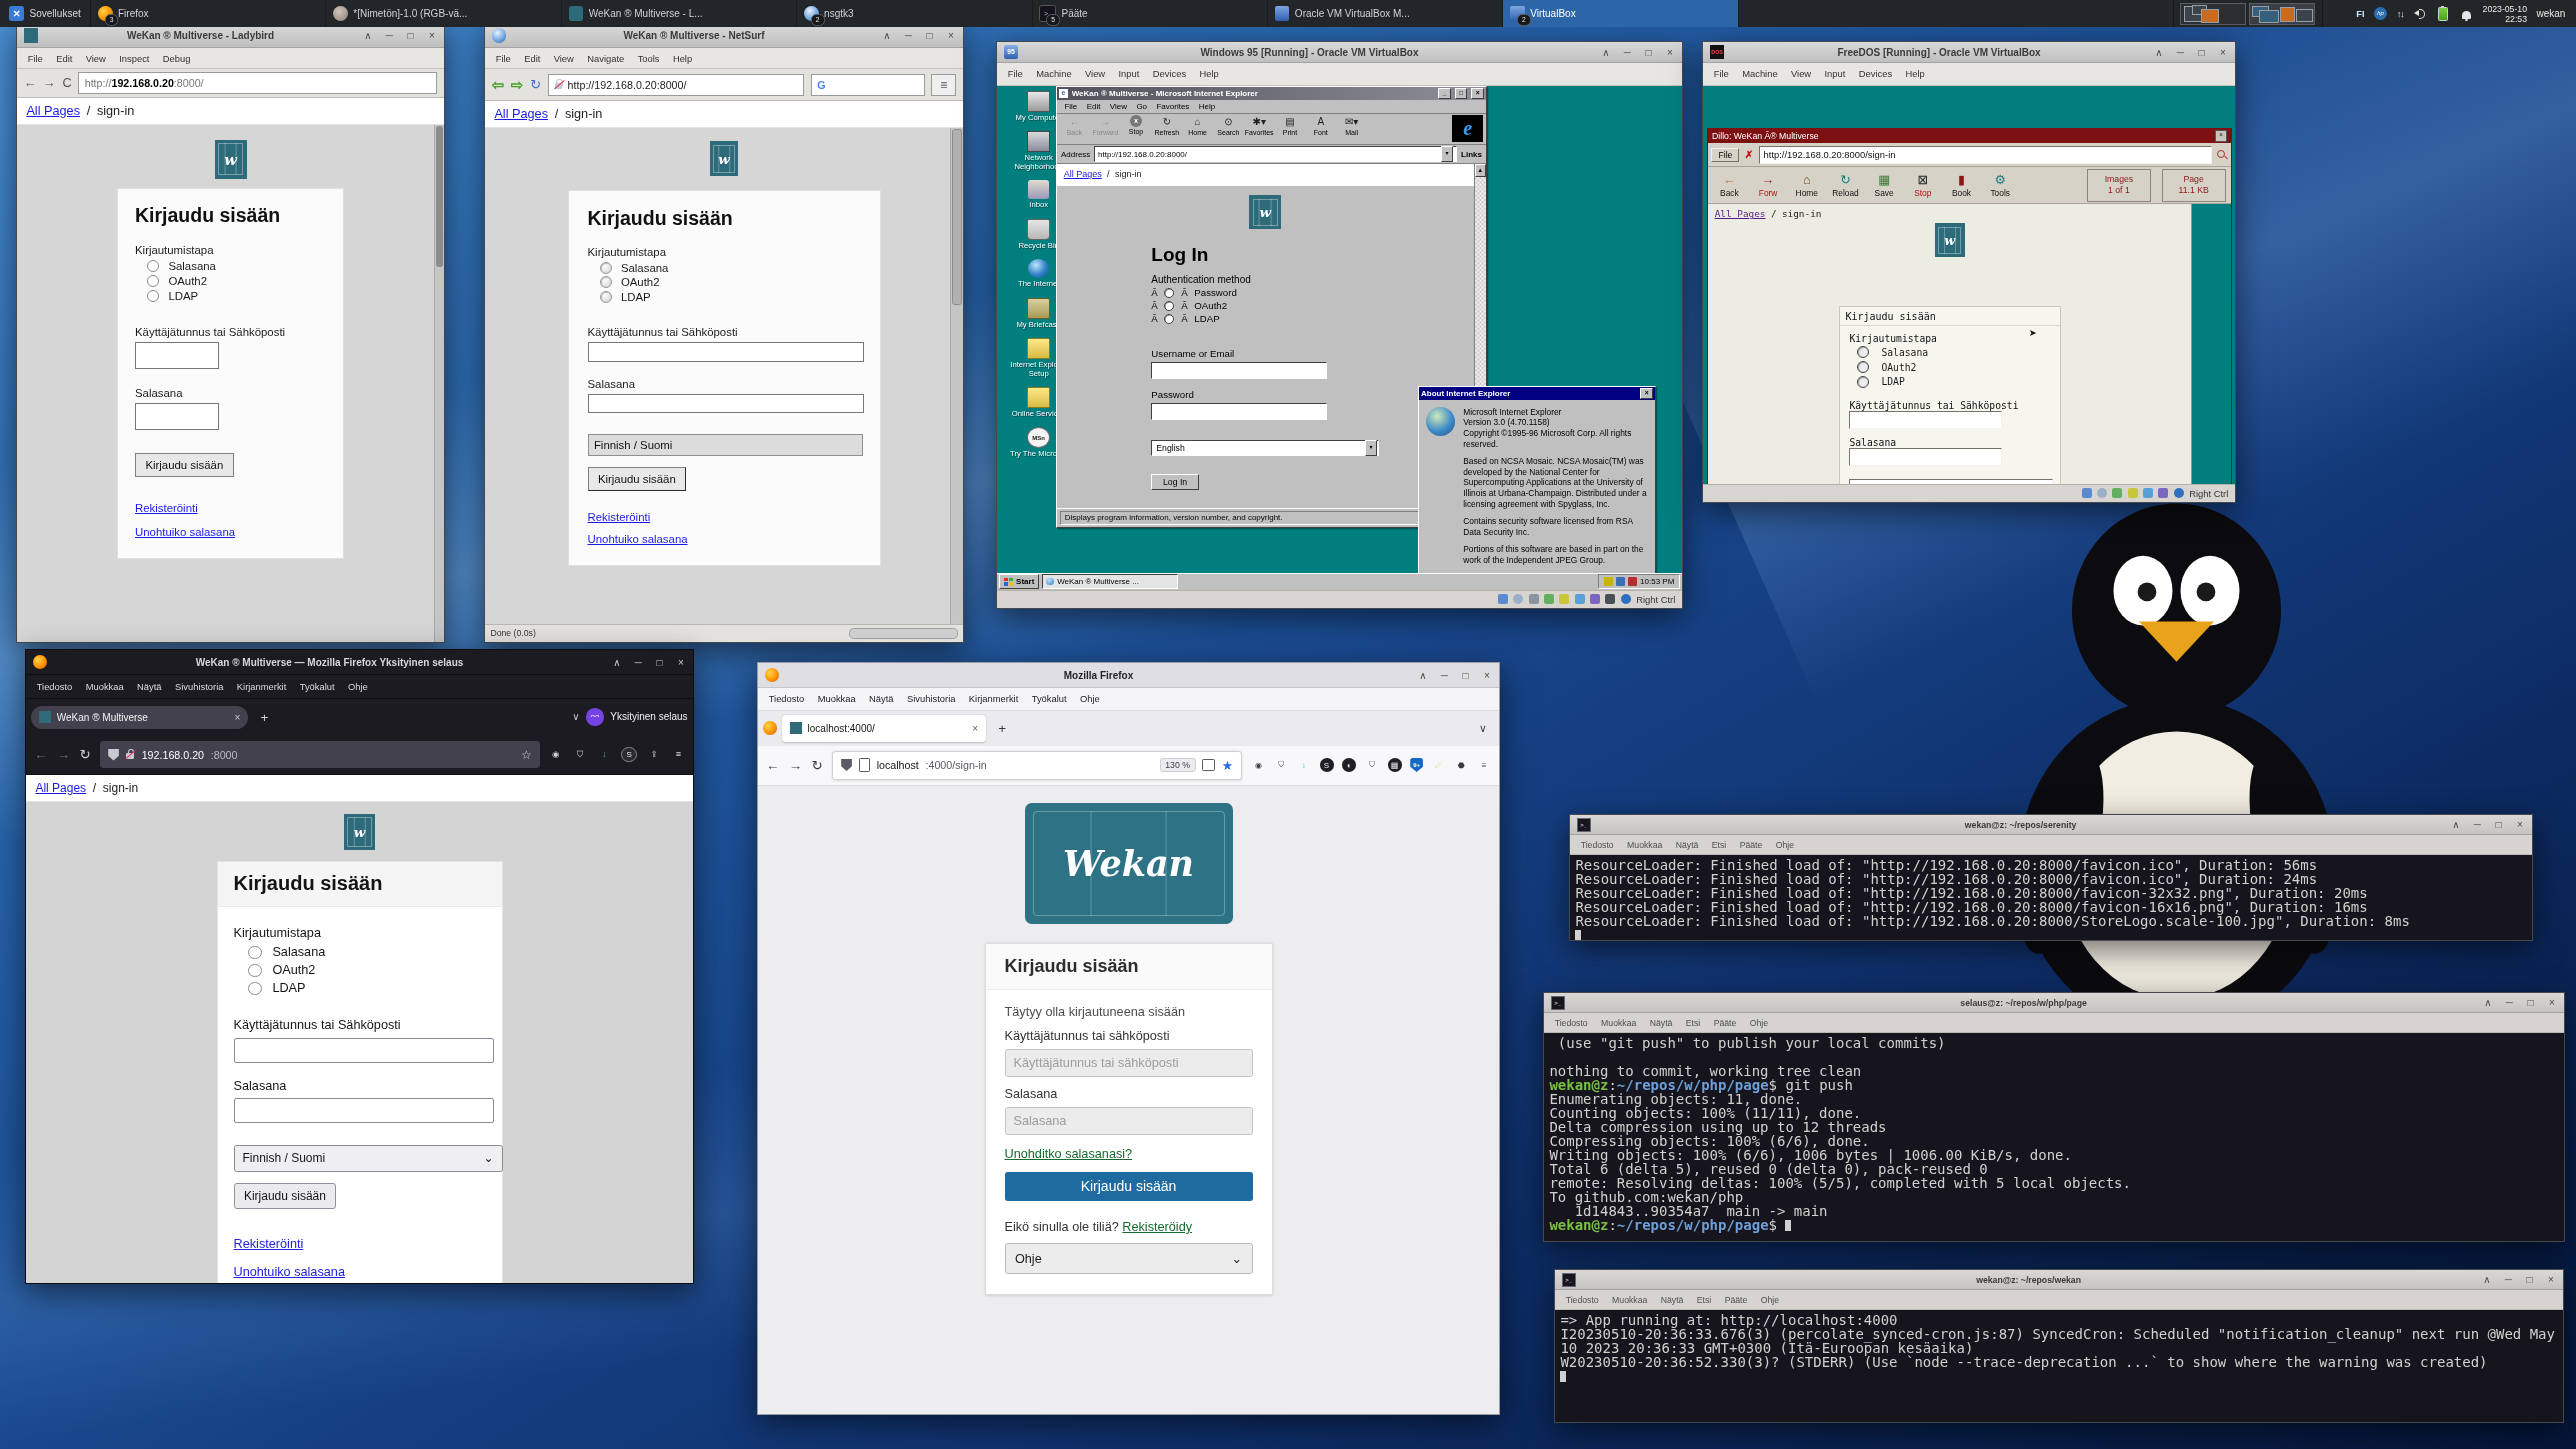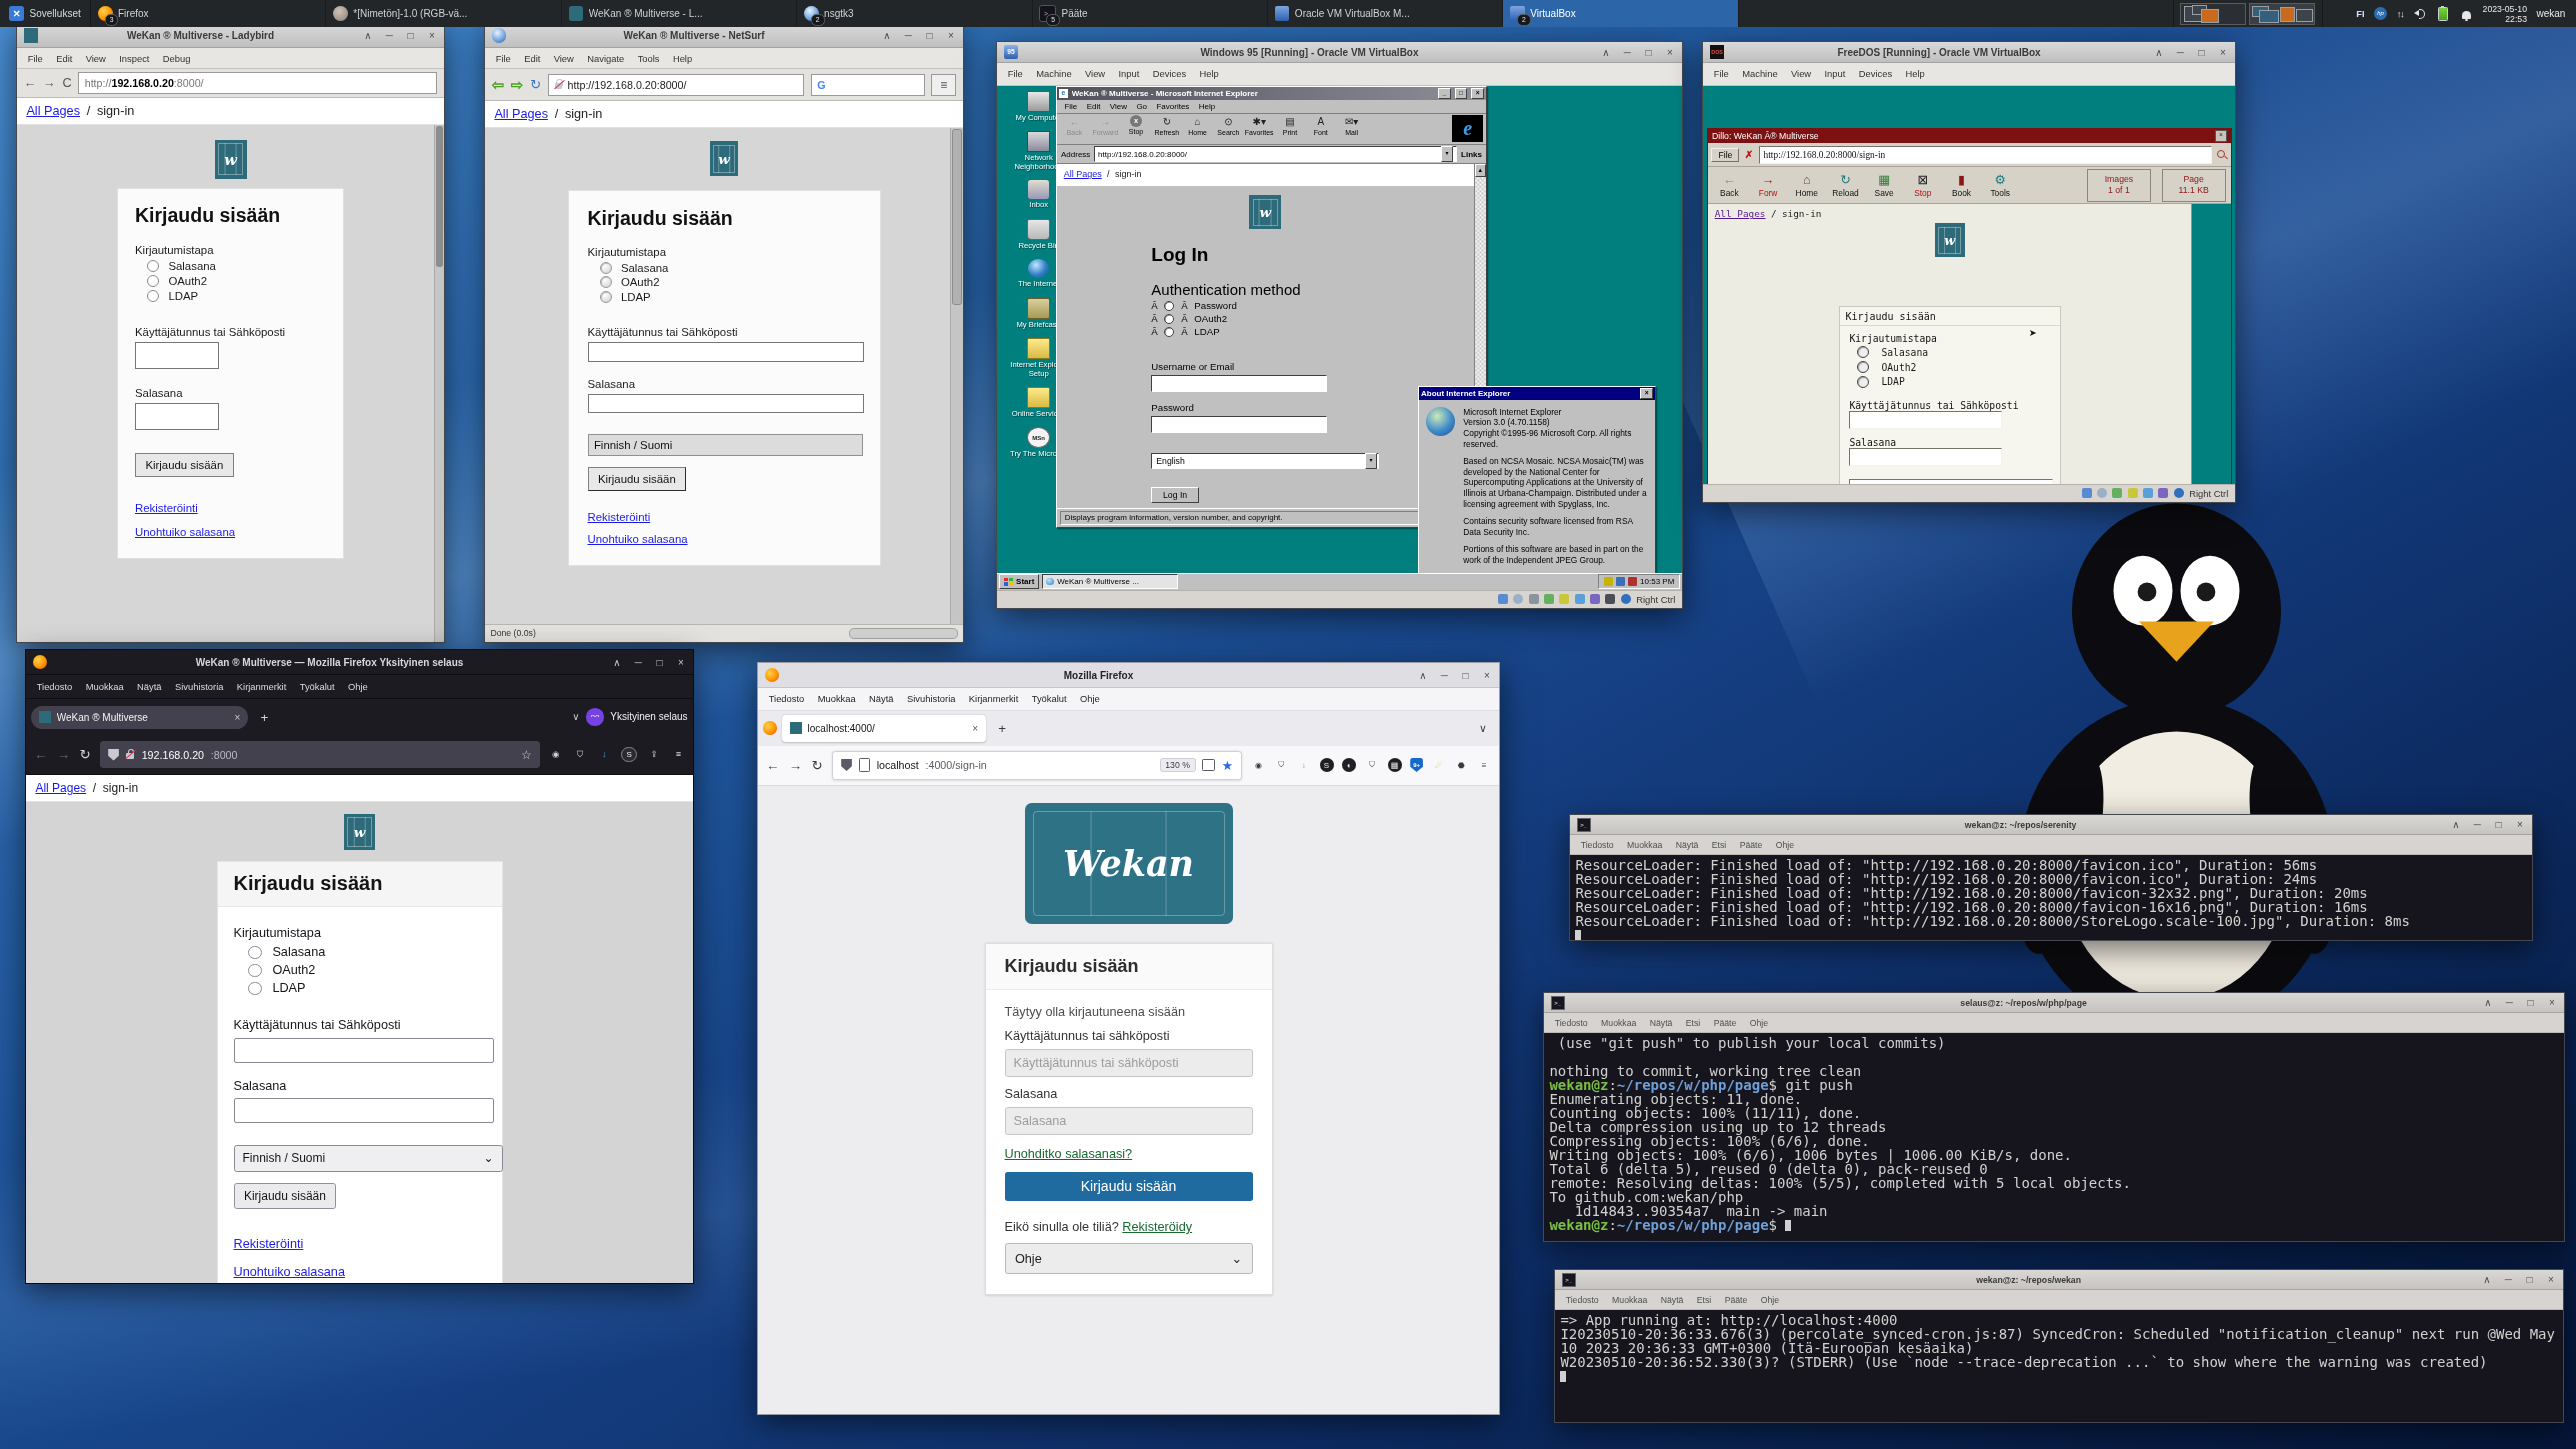--- a/index.html
+++ b/index.html
@@ -159,21 +159,21 @@
 .abtext .t0{margin:0;}
 
 #freedos{left:1702px;top:41px;width:532px;height:460px;z-index:13;}
 #dillo{position:absolute;left:4px;top:42px;width:523px;height:356px;border:1.3px solid #7d1010;background:#e9e9e0;display:flex;flex-direction:column;}
 .dillotb{height:14.8px;flex:none;background:#7d1010;color:#fff;display:flex;align-items:center;padding:0 4px;font-size:8.7px;gap:4px;}
 .dillotb .ti{flex:1;text-align:left;}
 .dillox{width:10px;height:10px;background:#c9c4bc;border:0.7px solid #555;color:#222;font-size:6.7px;line-height:8.7px;text-align:center;}
 .dillourl{height:23px;flex:none;display:flex;align-items:center;gap:3.4px;background:#d6d2c8;border-bottom:0.7px solid #a8a49a;padding:0 3.4px;}
 .dfile{background:#d6d2c8;border:1.3px solid;border-color:#f4f2ee #77736a #77736a #f4f2ee;font-size:8.7px;padding:1.3px 6px;}
 .dx{color:#c21414;font-weight:bold;font-size:10px;padding:0 2px;}
-.durl{flex:1;height:16px;background:#fff;border:1.3px solid;border-color:#77736a #f4f2ee #f4f2ee #77736a;display:flex;align-items:center;padding:0 4px;font-size:9.4px;color:#111;font-family:Liberation Serif, serif;}
+.durl{flex:1;height:16px;background:#fff;border:1.3px solid;border-color:#77736a #f4f2ee #f4f2ee #77736a;display:flex;align-items:center;padding:0 4px;font-size:9.4px;color:#111;font-family:Liberation Sans, sans-serif;}
 .dmag{width:12px;height:12px;position:relative;}
 .dmag::before{content:"";position:absolute;left:1.3px;top:1.3px;width:6px;height:6px;border:1.3px solid #a33;border-radius:50%;}
 .dmag::after{content:"";position:absolute;left:8px;top:8px;width:4px;height:1.3px;background:#a33;transform:rotate(45deg);}
 .dillotools{height:36px;flex:none;display:flex;align-items:center;gap:6.7px;background:#d6d2c8;border-bottom:0.7px solid #a8a49a;padding:0 5.4px;}
 .dtb{display:flex;flex-direction:column;align-items:center;gap:0.7px;width:32px;}
 .dti{font-size:12.7px;line-height:14px;}
 .dtl{font-size:8.4px;color:#111;}
 .dtl.red{color:#b01212;}
 .c-or{color:#c07028;} .c-dr{color:#8c1616;} .c-br{color:#7a5230;} .c-te{color:#1f7a7a;} .c-gr{color:#2e7d32;} .c-bk{color:#222;}
 .dbox{margin-left:auto;width:62px;height:31px;border:0.7px solid #8a867c;display:flex;flex-direction:column;align-items:center;justify-content:center;font-size:8.7px;color:#8c1616;line-height:11.4px;}
@@ -570,21 +570,21 @@
             <span style="color:#1a1ae6;text-decoration:underline;">All Pages</span>
             <span>/</span>
             <span>sign-in</span>
           </div>
           <div class="iebody">
             <div class="wklogo" style="width:32px;height:34px;font-size:13.4px;margin-top:9.4px;">
                 <span>w</span>
               </div>
             <div style="width:228px;margin-top:14.8px;">
               <div style="font-size:19px;font-weight:bold;color:#000;">Log In</div>
-              <div style="font-size:15px;color:#000;margin-top:15px;">Authentication method</div>
+              <div style="font-size:10px;color:#000;margin-top:8px;">Authentication method</div>
               <div class="mojirow">
                   <span>Â</span>
                   <span class="w95radio"></span>
                   <span>Â</span>
                   <span>Password</span>
                 </div>
               <div class="mojirow">
                   <span>Â</span>
                   <span class="w95radio"></span>
                   <span>Â</span>

